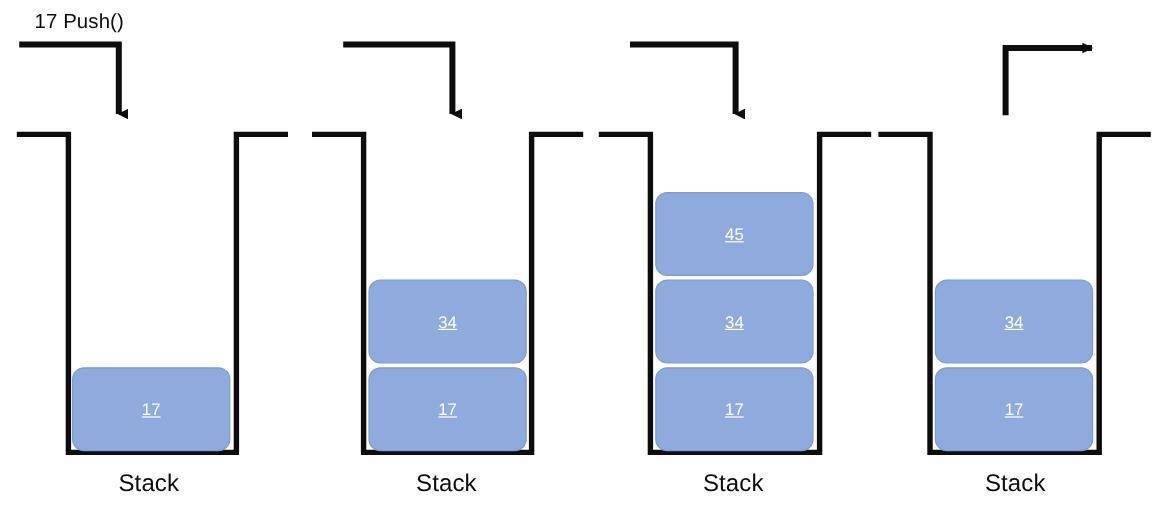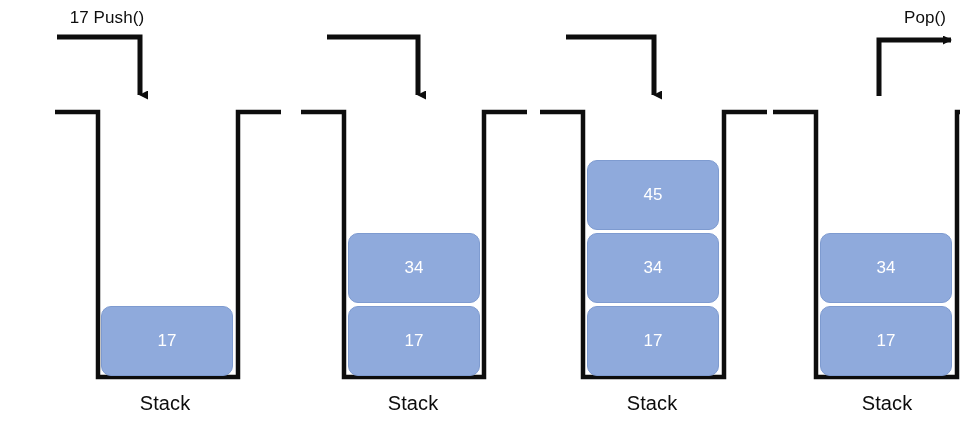--- a/index.html
+++ b/index.html
@@ -10,21 +10,20 @@
   body {
     width: 960px;
     height: 425px;
     font-family: "Liberation Sans", sans-serif;
     overflow: hidden;
   }
   #diagram {
     position: relative;
     width: 824px;
     height: 425px;
-    margin-left: 41px;
   }
   svg.layer {
     position: absolute;
     top: 0;
     left: 0;
     width: 960px;
     height: 425px;
   }
   .op-label {
     position: absolute;
@@ -42,22 +41,23 @@
     text-align: center;
     letter-spacing: 0.1px;
   }
   .cell {
     position: absolute;
     box-sizing: border-box;
     border-radius: 10px;
     display: flex;
     align-items: center;
     justify-content: center;
-    font-size: 17px;
+    font-size: 14px;
     color: #ffffff;
+    text-decoration: underline;
   }
 </style>
 </head>
 <body style="background: rgb(255, 255, 255);">
 
 <div id="diagram">
 
   <svg class="layer" viewBox="0 0 960 425" xmlns="http://www.w3.org/2000/svg">
     <defs>
       <marker id="arrowhead-down" markerWidth="9" markerHeight="9" refX="4.5" refY="8" orient="auto" markerUnits="userSpaceOnUse">
@@ -95,21 +95,20 @@
     <g>
       <path d="M525,37 L613,37 L613,95" fill="none" stroke="#0D0D0D" stroke-width="5" stroke-linecap="butt" stroke-linejoin="miter" marker-end="url(#arrowhead-down)"></path>
     </g>
 
     <g>
       <path d="M838,96 L838,40 L910,40" fill="none" stroke="#0D0D0D" stroke-width="5" stroke-linecap="butt" stroke-linejoin="miter" marker-end="url(#arrowhead-right)"></path>
     </g>
   </svg>
 
   <div class="op-label" style="left:0px; top:8px; width:132px;">17 Push()</div>
-  <div class="op-label" style="left:818px; top:8px; width:132px;">Pop()</div>
 
   <div class="cell" style="left: 60px; top: 306px; width: 132px; height: 70px; background: rgb(143, 170, 220); border: 1px solid rgb(126, 155, 208); color: rgb(255, 255, 255);">17</div>
 
   <div class="cell" style="left: 307px; top: 233px; width: 132px; height: 70px; background: rgb(143, 170, 220); border: 1px solid rgb(126, 155, 208); color: rgb(255, 255, 255);">34</div>
   <div class="cell" style="left: 307px; top: 306px; width: 132px; height: 70px; background: rgb(143, 170, 220); border: 1px solid rgb(126, 155, 208); color: rgb(255, 255, 255);">17</div>
 
   <div class="cell" style="left: 546px; top: 160px; width: 132px; height: 70px; background: rgb(143, 170, 220); border: 1px solid rgb(126, 155, 208); color: rgb(255, 255, 255);">45</div>
   <div class="cell" style="left: 546px; top: 233px; width: 132px; height: 70px; background: rgb(143, 170, 220); border: 1px solid rgb(126, 155, 208); color: rgb(255, 255, 255);">34</div>
   <div class="cell" style="left: 546px; top: 306px; width: 132px; height: 70px; background: rgb(143, 170, 220); border: 1px solid rgb(126, 155, 208); color: rgb(255, 255, 255);">17</div>
 

